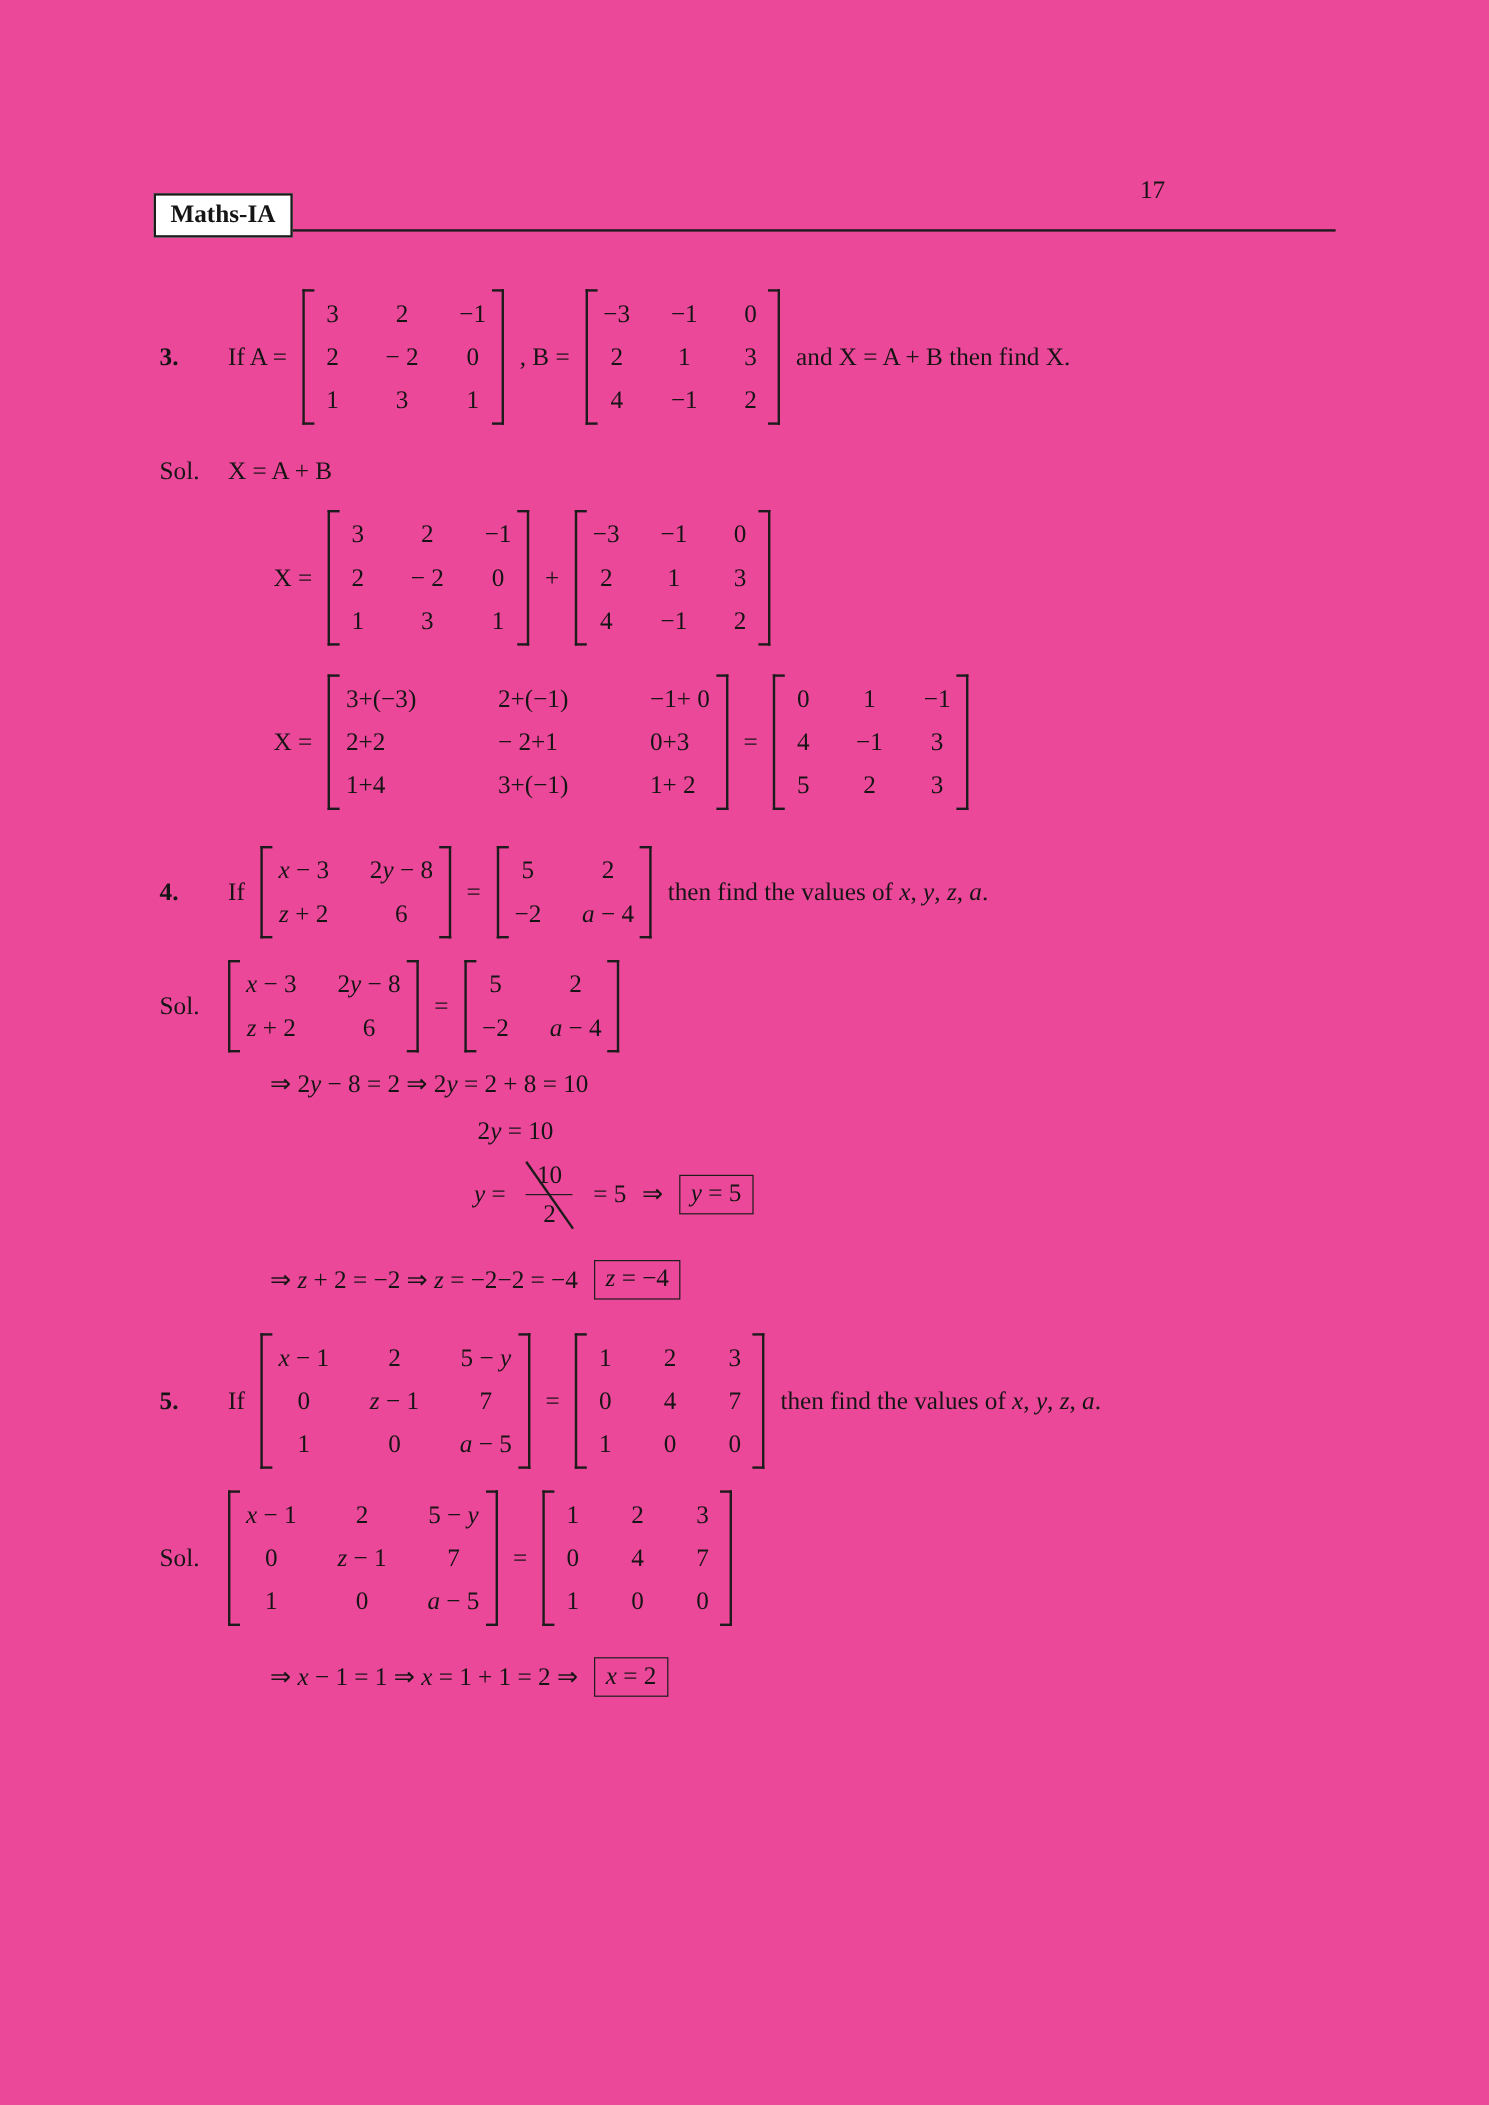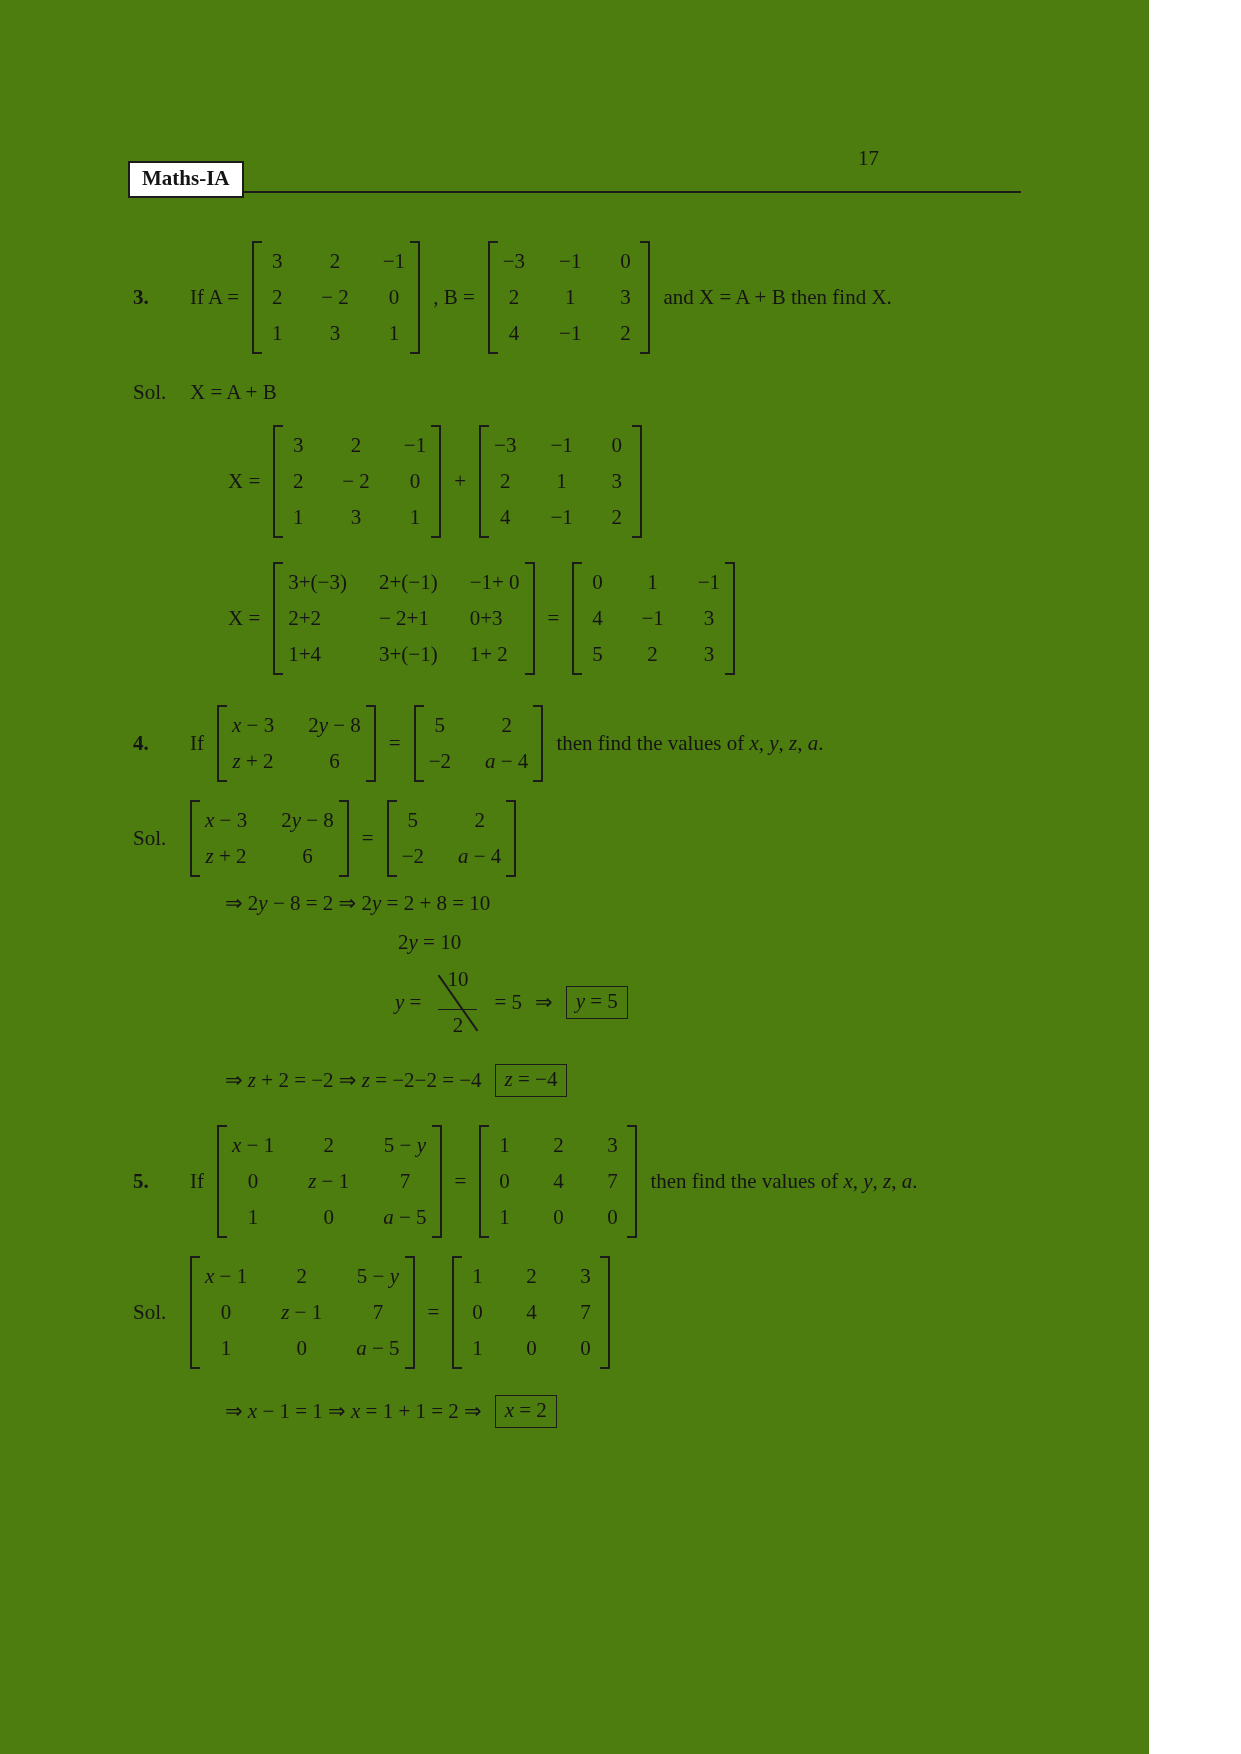--- a/index.html
+++ b/index.html
@@ -2,21 +2,21 @@
 <html><head>
 <meta charset="utf-8">
 <style>
   * { margin:0; padding:0; box-sizing:border-box; }
   html,body { background:#ffffff; }
   body {
     width:1241px; height:1754px;
     font-family:"Liberation Serif", serif;
     font-size:21px; color:#151515;
   }
-  .page { position:relative; width:1149px; height:1754px; overflow:hidden; background:#4d7c0f; }
+  .page { position:relative; width:1241px; height:1754px; overflow:hidden; background:#ec4899; }
 
   
   .header {
     display:flex; justify-content:space-between; align-items:flex-end;
     margin:146px 128px 0 128px;
     border-bottom:2px solid #1c1c1c;
   }
   .course-box {
     border:2px solid #1c1c1c; padding:3px 12px 5px;
     font-weight:bold; position:relative; top:7px; background:#fff;
@@ -49,31 +49,31 @@
   .matrix::before {
     content:""; position:absolute; top:0; bottom:0; left:0; width:8px;
     border:2px solid #1c1c1c; border-right:none;
   }
   .matrix::after {
     content:""; position:absolute; top:0; bottom:0; right:0; width:8px;
     border:2px solid #1c1c1c; border-left:none;
   }
   .mcell { text-align:center; min-width:22px; padding:0 1px; white-space:nowrap; }
   .align-left .mcell { text-align:left; }
-  .wide { column-gap:30px; }
+  .wide { column-gap:66px; }
 
   
   .boxed { border:1.8px solid #1c1c1c; padding:2px 9px 4px; white-space:nowrap; }
 
   
   .frac {
     display:inline-flex; flex-direction:column; align-items:center;
     position:relative; margin:0 4px;
   }
-  .fnum { padding:0 9px 17px; border-bottom:1.8px solid #1c1c1c;font-family:Liberation Serif, serif; }
+  .fnum { padding:0 9px 3px; border-bottom:1.8px solid #1c1c1c;font-family:Liberation Serif, serif; }
   .fden { padding-top:3px; }
   .cancel {
     position:absolute; left:50%; top:50%;
     width:68px; height:2px; background:#1c1c1c;
     transform:translate(-50%,-50%) rotate(55deg);
   }
   .nowrap { white-space:nowrap; }
 </style>
 </head>
 <body>

